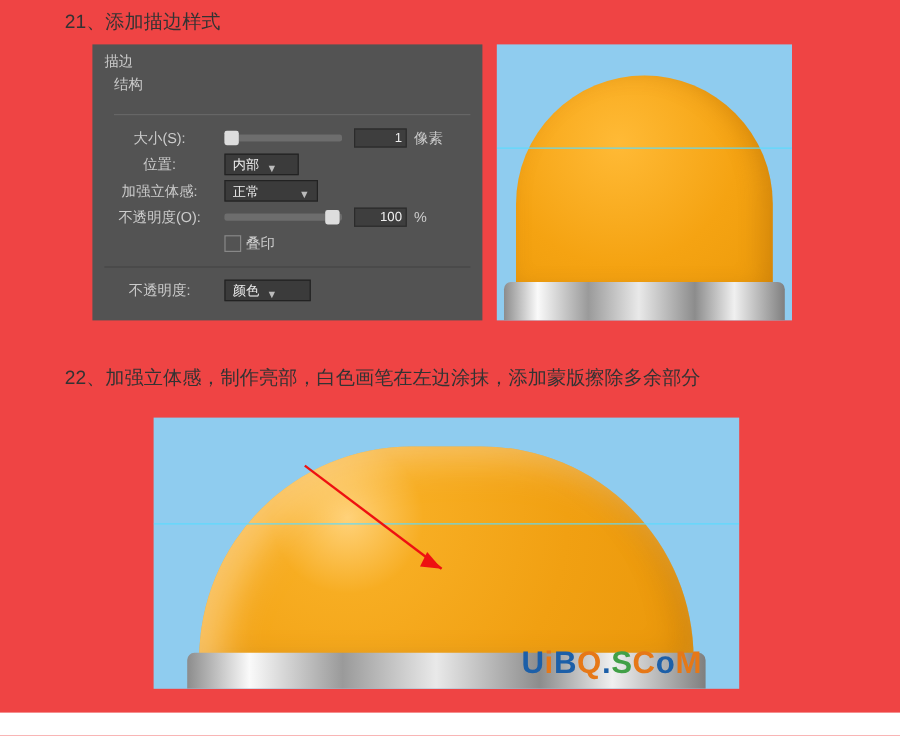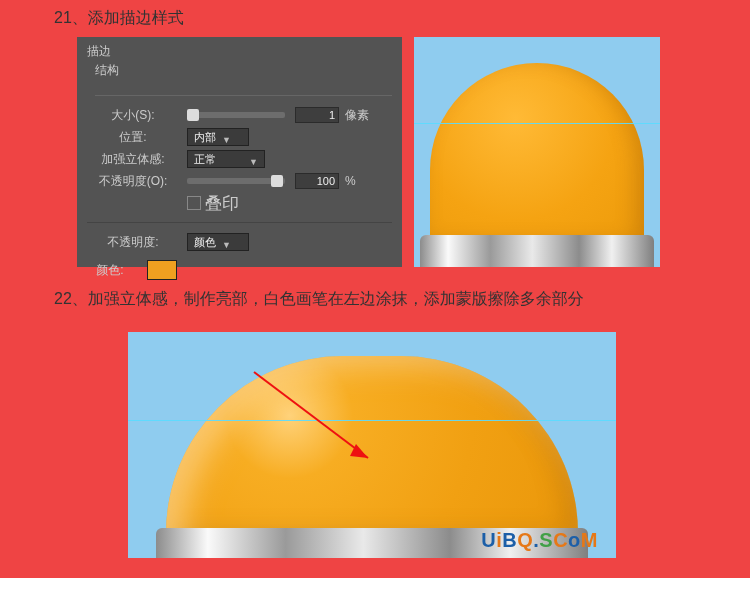--- a/index.html
+++ b/index.html
@@ -11,35 +11,35 @@
 .p-sub{font-size:12px;margin-left:8px;border-bottom:1px solid #666;padding-bottom:16px;margin-bottom:8px}
 .p-row{display:flex;align-items:center;height:22px}
 .p-row .lab{width:92px;text-align:center;margin-right:8px;color:#ccc}
 .slider{position:relative;width:98px;height:6px;background:#6d6d6d;border-radius:2px;display:inline-block;vertical-align:middle}
 .slider .knob{position:absolute;top:-3px;width:12px;height:12px;background:#ddd;border-radius:2px}
 .nbox{width:44px;height:16px;background:#3e3e3e;border:1px solid #2b2b2b;color:#eee;font-size:11px;text-align:right;padding:0 3px;margin-left:10px;display:inline-block;box-sizing:border-box;line-height:14px}
 .unit{margin-left:6px;color:#ccc}
 .dd{height:18px;background:#3b3b3b;border:1px solid #222;display:inline-flex;align-items:flex-end;padding:0 6px;color:#eee;font-size:11px;box-sizing:border-box}
 .dd .ar{margin-left:6px;font-size:9px;color:#bbb}
 .cb{width:12px;height:12px;border:1px solid #888;display:inline-block;vertical-align:middle;margin-right:4px}
-.cb-lbl{font-size:17px;color:#ccc;display:inline-block;vertical-align:middle}
+.cb-lbl{font-size:12px;color:#ccc;display:inline-block;vertical-align:middle}
 .fill{border-top:1px solid #444;margin-top:8px;padding-top:8px}
 .sw{width:28px;height:18px;background:#f0a020;border:1px solid #222;display:inline-block;margin-left:6px;vertical-align:middle}
 .preview{width:246px;height:230px;background:#8fccef;position:relative;overflow:hidden}
 .dome{position:absolute;left:16px;right:16px;bottom:18px;top:26px;border-radius:110px 110px 8px 8px;background:radial-gradient(ellipse at 40% 30%,#ffba36 0%,#f5a312 55%,#ec9a0a 100%);box-shadow:inset -8px -6px 20px rgba(120,60,0,.25)}
 .guide{position:absolute;left:0;right:0;top:86px;height:0;border-top:1px solid rgba(90,220,255,.9)}
 .ring{position:absolute;left:6px;right:6px;bottom:0;height:32px;background:linear-gradient(90deg,#8c8c8c 0%,#fafafa 12%,#9a9a9a 30%,#e9e9e9 48%,#8c8c8c 68%,#f0f0f0 82%,#7f7f7f 100%);border-radius:6px 6px 0 0}
 .row2{margin:14px 0 0 128px;width:488px;height:226px;background:#8fccef;position:relative;overflow:hidden}
 .row2 .dome{left:38px;right:38px;bottom:16px;top:24px;border-radius:200px 200px 10px 10px;background:radial-gradient(circle at 30% 32%,#ffd27a 0%,#f7ad22 20%,#f1a012 58%,#ea970a 100%);box-shadow:inset 18px 10px 30px rgba(255,220,160,.6),inset -12px -8px 24px rgba(130,70,0,.25)}
 .row2 .guide{top:88px}
 .row2 .ring{left:28px;right:28px;height:30px}
 .arrow{position:absolute;left:120px;top:34px;width:160px;height:120px}
 .arrow line{stroke:#e11;stroke-width:2}
 .arrow polygon{fill:#e11}
-.wm{position:absolute;right:18px;bottom:6px;font-family:Arial,sans-serif;font-weight:bold;font-size:20px;letter-spacing:.5px}
+.wm{position:absolute;right:31px;bottom:6px;font-family:Arial,sans-serif;font-weight:bold;font-size:26px;letter-spacing:.5px}
 .wm .u{color:#1c5fa8}.wm .i{color:#e67817}.wm .b{color:#1c5fa8}.wm .q{color:#e67817}.wm .s{color:#41a047}.wm .c{color:#e67817}.wm .o{color:#1c5fa8}.wm .m{color:#e67817}
 </style>
 </head>
 <body>
 
 <div class="page">
 
   <div class="step">
     <span>21、</span><span>添加描边样式</span>
   </div>
@@ -86,40 +86,36 @@
 
       <div class="p-row">
         <div class="lab"></div>
         <span class="cb"></span>
         <span class="cb-lbl">叠印</span>
       </div>
 
       <div class="fill">
         <div class="p-row">
           <div class="lab">不透明度:</div>
-          <span class="dd" style="width:62px">
+          <span class="dd" style="width:72px">
             <span>颜色</span>
             <span class="ar">▼</span>
           </span>
-        </div>
-        <div class="p-row" style="margin-top:6px">
-          <div class="lab" style="width:46px">颜色:</div>
-          <span class="sw" title="#f0a020"></span>
         </div>
       </div>
     </div>
 
     <div class="preview">
       <div class="dome"></div>
       <div class="guide"></div>
       <div class="ring"></div>
     </div>
   </div>
 
-  <div class="step" style="padding-top:22px">
+  <div class="step" style="padding-top:38px">
     <span>22、</span><span>加强立体感，制作亮部，白色画笔在左边涂抹，添加蒙版擦除多余部分</span>
   </div>
 
   <div class="row2">
     <div class="dome"></div>
     <div class="guide"></div>
     <div class="ring"></div>
     <svg class="arrow" viewBox="0 0 160 120">
       <line x1="6" y1="6" x2="120" y2="92"></line>
       <polygon points="120,92 108,78 102,90"></polygon>

